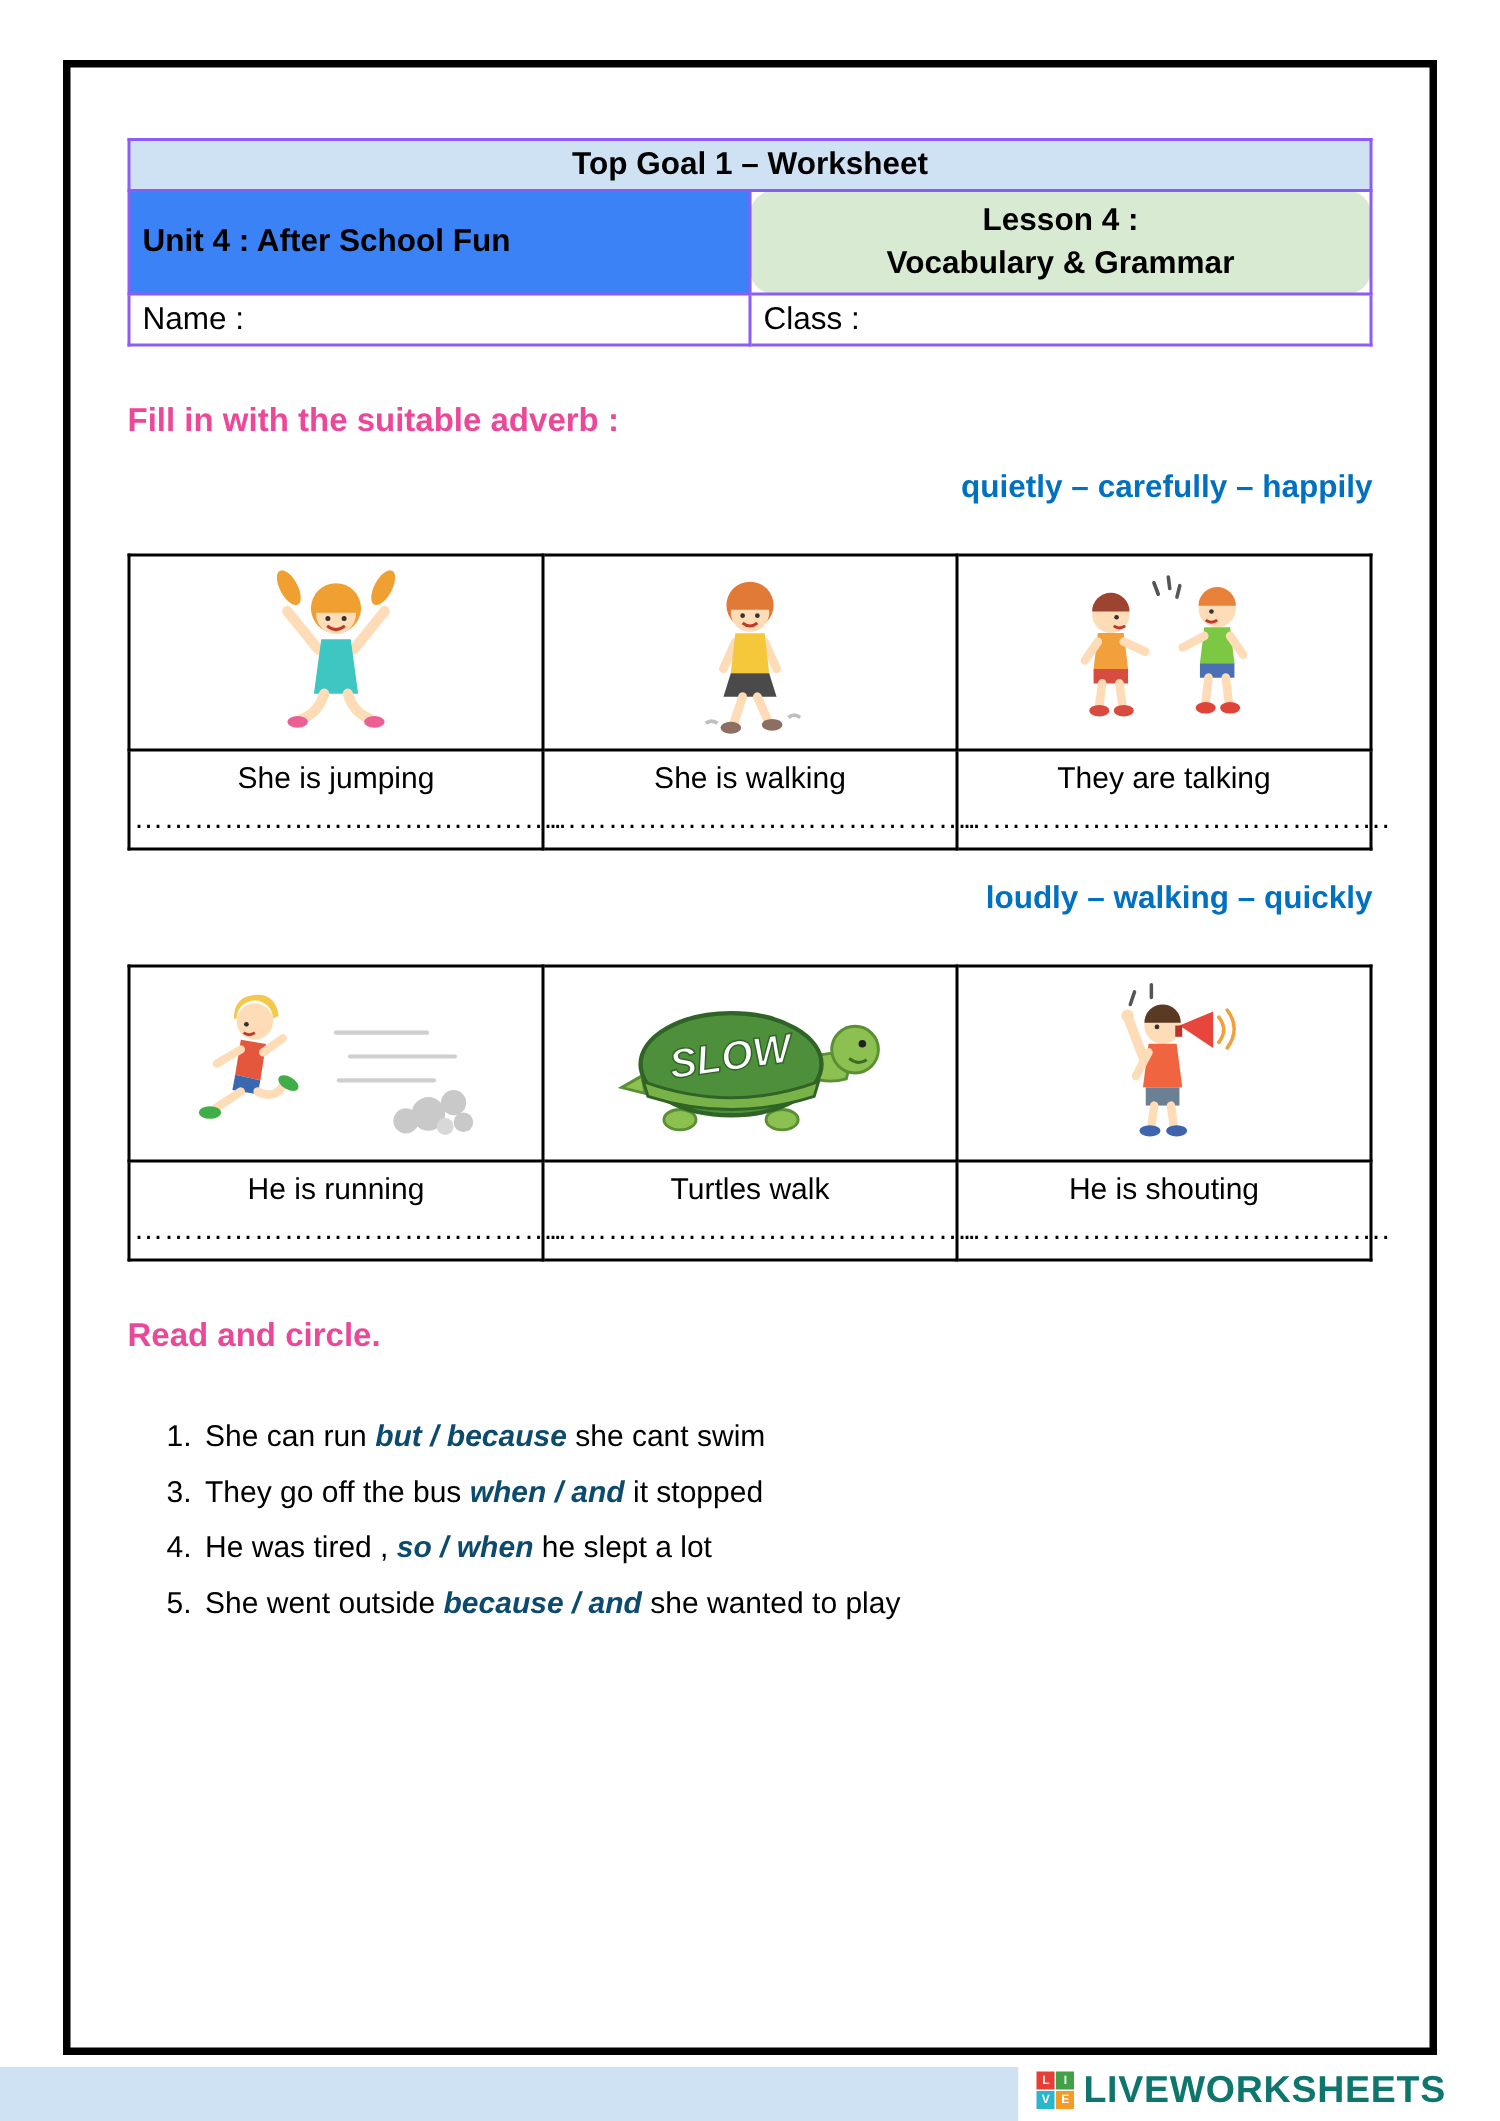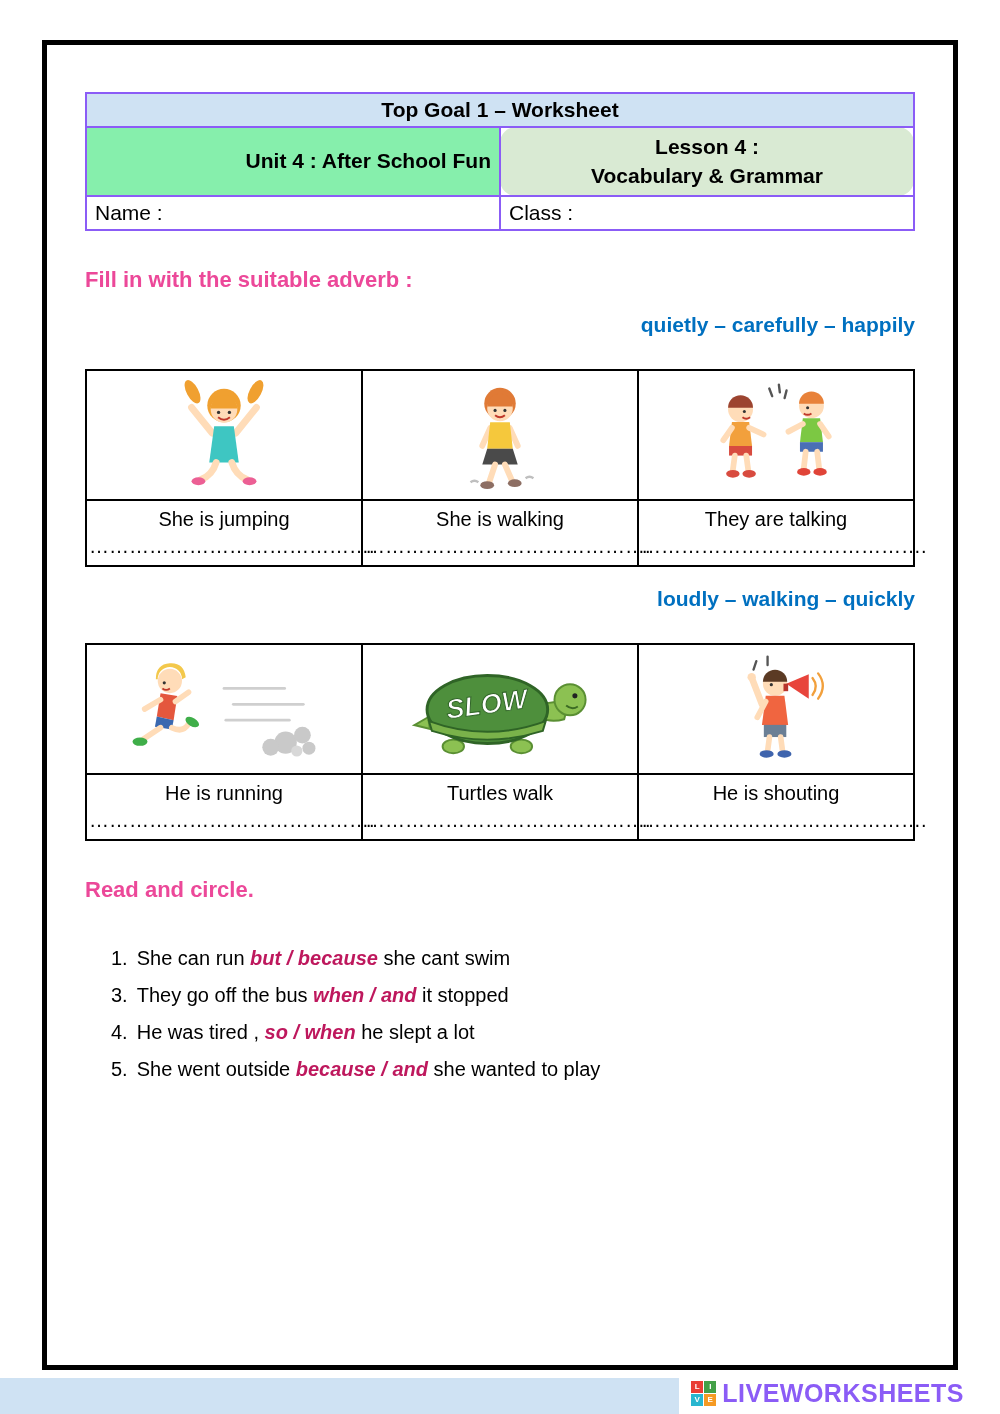--- a/index.html
+++ b/index.html
@@ -10,52 +10,52 @@
   }
   .frame {
     position:absolute; left:42px; top:40px; width:916px; height:1330px;
     border:5px solid #000; background:#fff; padding:47px 38px 0 38px;
   }
   table { border-collapse:collapse; width:100%; table-layout:fixed; }
 
   
   .header-table td { border:2px solid #8b5cf6; font-size:21px; padding:4px 8px; }
   .ht-title { background:#cfe2f3; text-align:center; font-weight:700; }
-  .ht-unit  { background:#86efac; text-align:right; font-weight:700; width:51.8%; }
+  .ht-unit  { background:#3b82f6; text-align:left; font-weight:700; width:51.8%; }
   .ht-lesson{ background:#d9ead3; text-align:center; font-weight:700;border-radius:16px; }
   .ht-lesson div { line-height:1.4; }
   .ht-name, .ht-class { background:#fff; text-align:left; height:32px; }
 
   .red-heading { color:#ec4899; font-size:22px; font-weight:700; margin-top:36px; }
   .blue-bank   { color:#0070c0; font-size:21px; font-weight:700; text-align:right; margin-top:20px; }
 
   
   .pic-table { margin-top:32px; }
   .pic-table td { border:2px solid #000; width:33.33%; text-align:center; }
   .img-cell { height:130px; vertical-align:middle; padding:4px 0; }
   .img-cell svg { display:block; margin:0 auto; }
   .cap-cell { height:64px; vertical-align:middle; font-size:20px; padding:5px 2px; }
   .cap  { line-height:1.35; }
   .dots { line-height:1.35; }
 
   
   .circle-list { margin:42px 0 0 26px; font-size:20px; }
   .li { margin-bottom:10px; line-height:1.35; }
   .num { margin-right:9px; }
-  .choice { color:#be185d; font-weight:700; font-style:italic; }
+  .choice { color:#0c4a6e; font-weight:700; font-style:italic; }
 
   
   .footer { position:absolute; left:0; bottom:0; width:1000px; height:42px; display:flex; align-items:center; }
   .footer-bar { flex:1; height:36px; background:#cfe2f3; align-self:flex-end; }
   .logo { display:flex; align-items:center; gap:6px; background:#fff; height:42px; padding:0 36px 0 12px; }
   .logo-grid { display:grid; grid-template-columns:12px 12px; grid-template-rows:12px 12px; gap:1px; }
   .sq { display:flex; align-items:center; justify-content:center; color:#fff; font-size:8px; font-weight:700; }
   .sq-l { background:#e93e35; } .sq-i { background:#43a047; }
   .sq-v { background:#29b6cf; } .sq-e { background:#f59a23; }
-  .logo-text { color:#8b5cf6; font-size:25px; font-weight:800; letter-spacing:.5px; }
+  .logo-text { color:#0f766e; font-size:25px; font-weight:800; letter-spacing:.5px; }
 </style>
 </head>
 <body>
 
 <div class="frame">
 
   <table class="header-table">
     <tbody>
         <tr>
       <td colspan="2" class="ht-title">Top Goal 1 – Worksheet</td>

